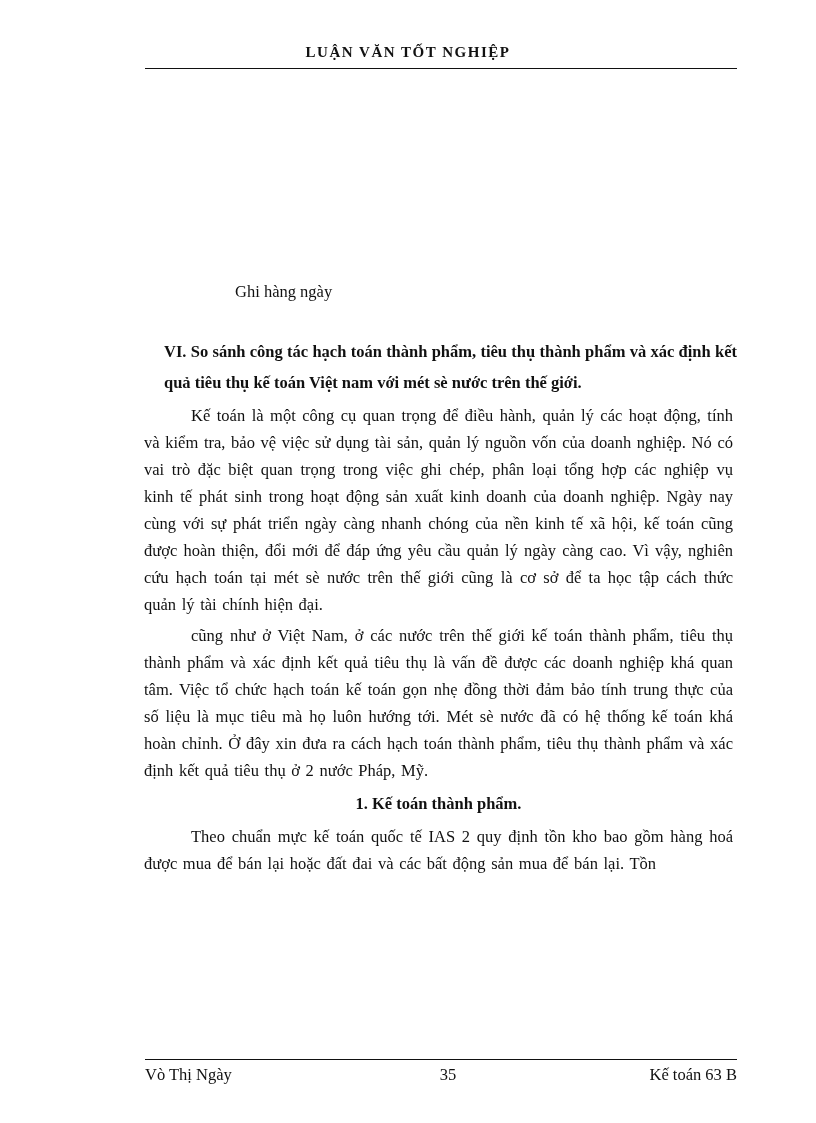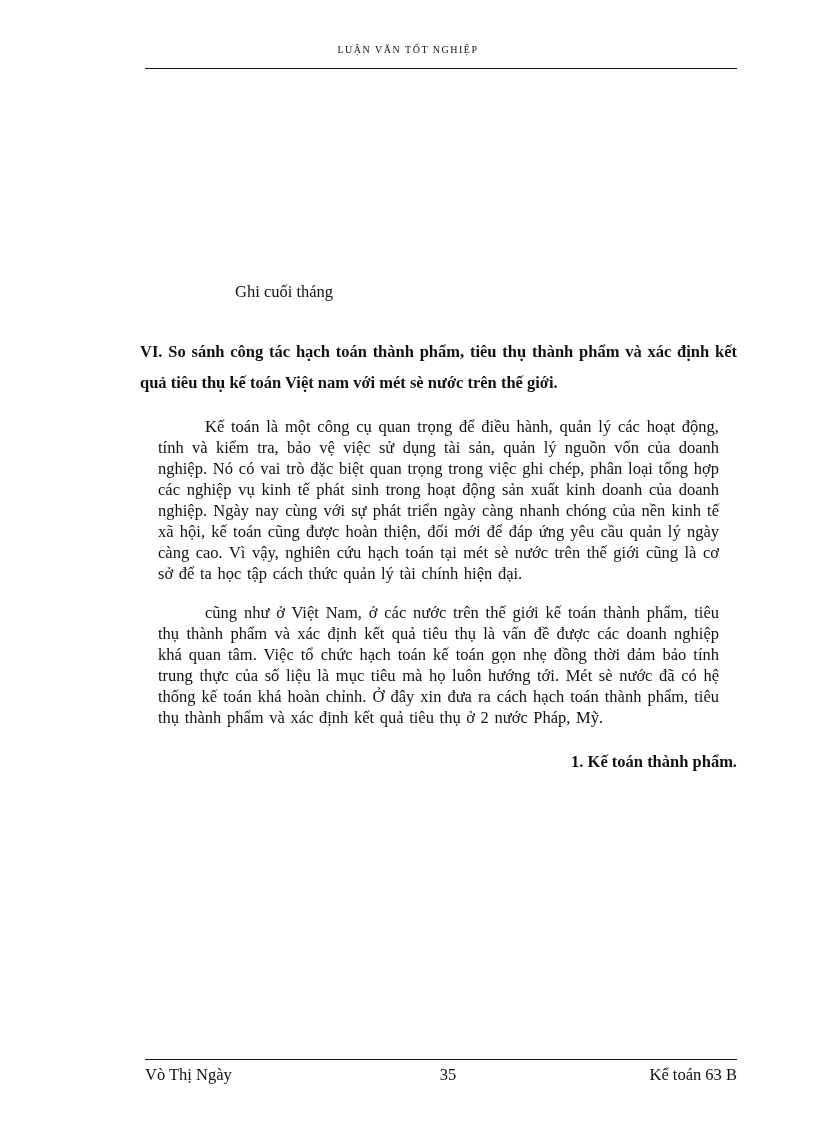--- a/index.html
+++ b/index.html
@@ -13,23 +13,23 @@
     font-family: "Liberation Serif", "DejaVu Serif", serif;
     color: #111111;
     overflow: hidden;
   }
   .header-title {
     position: absolute;
     top: 44px;
     left: 0;
     width: 100%;
     text-align: center;
-    font-size: 10px;
+    font-size: 15px;
     letter-spacing: 1.5px;
-    font-weight: 400;
+    font-weight: 700;
   }
   .header-rule {
     position: absolute;
     top: 68px;
     left: 145px;
     right: 79px;
     border-top: 1px solid #111111;
   }
   .content {
     position: absolute;
@@ -40,31 +40,32 @@
     line-height: 30px;
     text-align: justify;
   }
   .legend { margin-left: 95px; text-align: left; }
   .legend-item { line-height: 32px; }
   .section-heading {
     font-weight: bold;
     margin-top: 28px;
     text-align: justify;
     line-height: 31px;
+    margin-left: 24px;
   }
   p.body-para {
     text-indent: 47px;
-    margin: 18px;
-    line-height: 21px;
+    margin: 4px;
+    line-height: 27px;
     word-spacing: 1.5px;
   }
   .sub-heading {
     font-weight: bold;
     line-height: 31px;
-    text-align: right;
+    text-align: center;
     font-family: Liberation Serif, serif;
   }
   .footer-rule {
     position: absolute;
     top: 1059px;
     left: 145px;
     right: 79px;
     border-top: 1px solid #111111;
   }
   .footer {
@@ -89,31 +90,32 @@
 <body>
 
 <div class="page">
 
   <div class="header-title">LUẬN VĂN TỐT NGHIỆP</div>
   <div class="header-rule"></div>
 
   <div class="content">
 
     <div class="legend">
-      <div class="legend-item">Ghi cuối tháng</div>
+      <div class="legend-item">Ghi hàng ngày</div>
     </div>
 
     <div class="section-heading">VI. So sánh công tác hạch toán thành phẩm, tiêu thụ thành phẩm và xác định kết quả tiêu thụ kế toán Việt nam với mét sè nước trên thế giới.</div>
 
     <p class="body-para">Kế toán là một công cụ quan trọng để điều hành, quản lý các hoạt động, tính và kiểm tra, bảo vệ việc sử dụng tài sản, quản lý nguồn vốn của doanh nghiệp. Nó có vai trò đặc biệt quan trọng trong việc ghi chép, phân loại tổng hợp các nghiệp vụ kinh tế phát sinh trong hoạt động sản xuất kinh doanh của doanh nghiệp. Ngày nay cùng với sự phát triển ngày càng nhanh chóng của nền kinh tế xã hội, kế toán cũng được hoàn thiện, đổi mới để đáp ứng yêu cầu quản lý ngày càng cao. Vì vậy, nghiên cứu hạch toán tại mét sè nước trên thế giới cũng là cơ sở để ta học tập cách thức quản lý tài chính hiện đại.</p>
 
     <p class="body-para">cũng như ở Việt Nam, ở các nước trên thế giới kế toán thành phẩm, tiêu thụ thành phẩm và xác định kết quả tiêu thụ là vấn đề được các doanh nghiệp khá quan tâm. Việc tổ chức hạch toán kế toán gọn nhẹ đồng thời đảm bảo tính trung thực của số liệu là mục tiêu mà họ luôn hướng tới. Mét sè nước đã có hệ thống kế toán khá hoàn chỉnh. Ở đây xin đưa ra cách hạch toán thành phẩm, tiêu thụ thành phẩm và xác định kết quả tiêu thụ ở 2 nước Pháp, Mỹ.</p>
 
     <div class="sub-heading">1. Kế toán thành phẩm.</div>
 
+    <p class="body-para">Theo chuẩn mực kế toán quốc tế IAS 2 quy định tồn kho bao gồm hàng hoá được mua để bán lại  hoặc đất đai và các bất động sản mua để bán lại.  Tồn</p>
 
   </div>
 
   <div class="footer-rule"></div>
 
   <div class="footer">
     <span class="footer-center">35</span>
     <span class="footer-left">Vò Thị Ngày</span>
     <span class="footer-right">Kế toán 63 B</span>
   </div>

